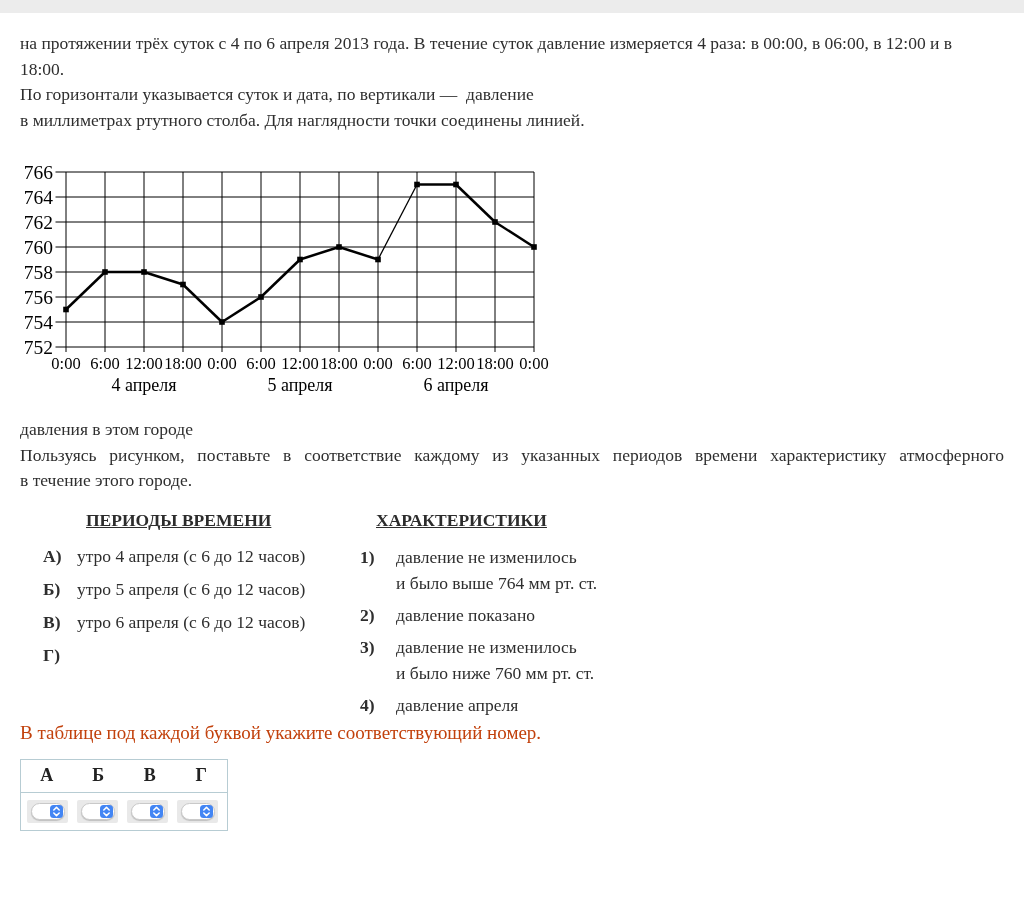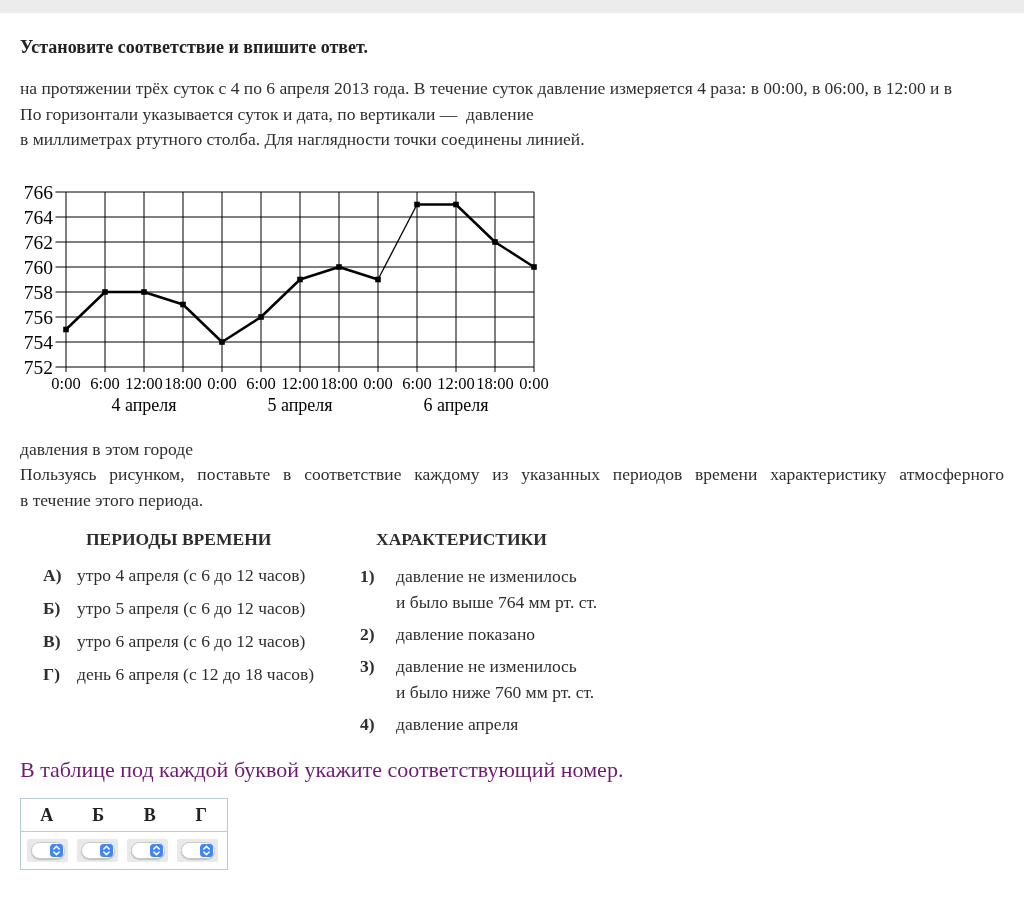--- a/index.html
+++ b/index.html
@@ -16,36 +16,36 @@
   .para { margin-top:18px; font-size:17.5px; line-height:25.5px; color:#2e2e2e; }
   .para .line { white-space:pre; }
   .para .line.justify { white-space:normal; text-align:justify; text-align-last:justify; }
 
   .chart-wrap { position:relative; margin-top:26px; width:545px; height:240px; }
   .chart-wrap svg { display:block; }
 
   .match-headers { position:relative; margin-top:16px; height:24px; }
   .match-headers span {
     position:absolute; top:0; font-size:17.5px; font-weight:bold;
-    color:#2c2c2c; white-space:pre;
+    text-decoration:underline; color:#2c2c2c; white-space:pre;
   }
   .match-headers .h-left { left:66px; }
   .match-headers .h-right { left:356px; }
 
   .lists { position:relative; margin-top:10px; min-height:178px; }
   .periods { margin-left:23px; }
   .p-row { display:flex; line-height:24px; margin-bottom:9px; font-size:17.5px; }
   .p-key { width:34px; font-weight:bold; flex:none; }
   .p-text { white-space:pre; }
   .chars { position:absolute; left:340px; top:0; }
   .c-row { display:flex; line-height:26px; margin-bottom:6px; font-size:17.5px; }
   .c-key { width:36px; font-weight:bold; flex:none; }
   .c-text .line { white-space:pre; }
 
-  .answer-instruction { margin-top:16px; font-size:22px; color:#701a75; }
+  .answer-instruction { font-size:19px; color:#c2410c; }
 
   .answer-table { margin-top:15px; width:208px; border:1px solid #b7ccd3; background:#fff; }
   .answer-head { display:flex; height:33px; border-bottom:1px solid #b7ccd3; align-items:center; }
   .answer-head .col { flex:1; text-align:center; font-size:18px; font-weight:bold; color:#222; }
   .answer-row { display:flex; padding:7px 6px; gap:9px; }
   .sel-wrap {
     width:41px; height:23px; background:#e9e9e9; border-radius:2px;
     display:flex; align-items:center; justify-content:center; flex:none;
   }
   .mac-select {
@@ -60,24 +60,24 @@
   }
   .stepper svg { display:block; }
 </style>
 </head>
 <body>
 
 <div class="topbar"></div>
 
 <div class="content">
 
-  <div class="q-title">Установите соответствие и впишите ответ.</div>
 
   <div class="para">
       <div class="line">на протяжении трёх суток с 4 по 6 апреля 2013 года. В течение суток давление измеряется 4 раза: в 00:00, в 06:00, в 12:00 и в</div>
+      <div class="line">18:00.</div>
       <div class="line">По горизонтали указывается суток и дата, по вертикали —  давление</div>
       <div class="line">в миллиметрах ртутного столба. Для наглядности точки соединены линией.</div>
     </div>
 
   <div class="chart-wrap">
     <svg id="chart-svg" width="545" height="240" viewBox="0 0 545 240" xmlns="http://www.w3.org/2000/svg">
         <line x1="46" y1="188" x2="514" y2="188" stroke="#000" stroke-width="1"></line>
         <line x1="35.5" y1="188" x2="46" y2="188" stroke="#000" stroke-width="1"></line>
         <text x="33" y="194.5" text-anchor="end" font-size="19.5" font-family="&quot;Liberation Serif&quot;,serif" fill="#000">752</text>
         <line x1="46" y1="163" x2="514" y2="163" stroke="#000" stroke-width="1"></line>
@@ -167,21 +167,21 @@
         <rect x="394.2" y="22.7" width="5.6" height="5.6" fill="#000"></rect>
         <rect x="433.2" y="22.7" width="5.6" height="5.6" fill="#000"></rect>
         <rect x="472.2" y="60.2" width="5.6" height="5.6" fill="#000"></rect>
         <rect x="511.2" y="85.2" width="5.6" height="5.6" fill="#000"></rect>
       </svg>
   </div>
 
   <div class="para">
       <div class="line">давления в этом городе</div>
       <div class="line justify">Пользуясь рисунком, поставьте в соответствие каждому из указанных периодов времени характеристику атмосферного</div>
-      <div class="line">в течение этого периода.</div>
+      <div class="line">в течение этого городе.</div>
     </div>
 
   <div class="match-headers">
     <span class="h-left">ПЕРИОДЫ ВРЕМЕНИ</span>
     <span class="h-right">ХАРАКТЕРИСТИКИ</span>
   </div>
 
   <div class="lists">
     <div class="periods" id="periods-list">
         <div class="p-row">
@@ -191,21 +191,20 @@
         <div class="p-row">
           <span class="p-key">Б)</span>
           <span class="p-text">утро 5 апреля (с 6 до 12 часов)</span>
         </div>
         <div class="p-row">
           <span class="p-key">В)</span>
           <span class="p-text">утро 6 апреля (с 6 до 12 часов)</span>
         </div>
         <div class="p-row">
           <span class="p-key">Г)</span>
-          <span class="p-text">день 6 апреля (с 12 до 18 часов)</span>
         </div>
       </div>
     <div class="chars" id="chars-list">
         <div class="c-row">
           <span class="c-key">1)</span>
           <span class="c-text">
             <div class="line">давление не изменилось</div>
             <div class="line">и было выше 764 мм рт. ст.</div>
           </span>
         </div>

